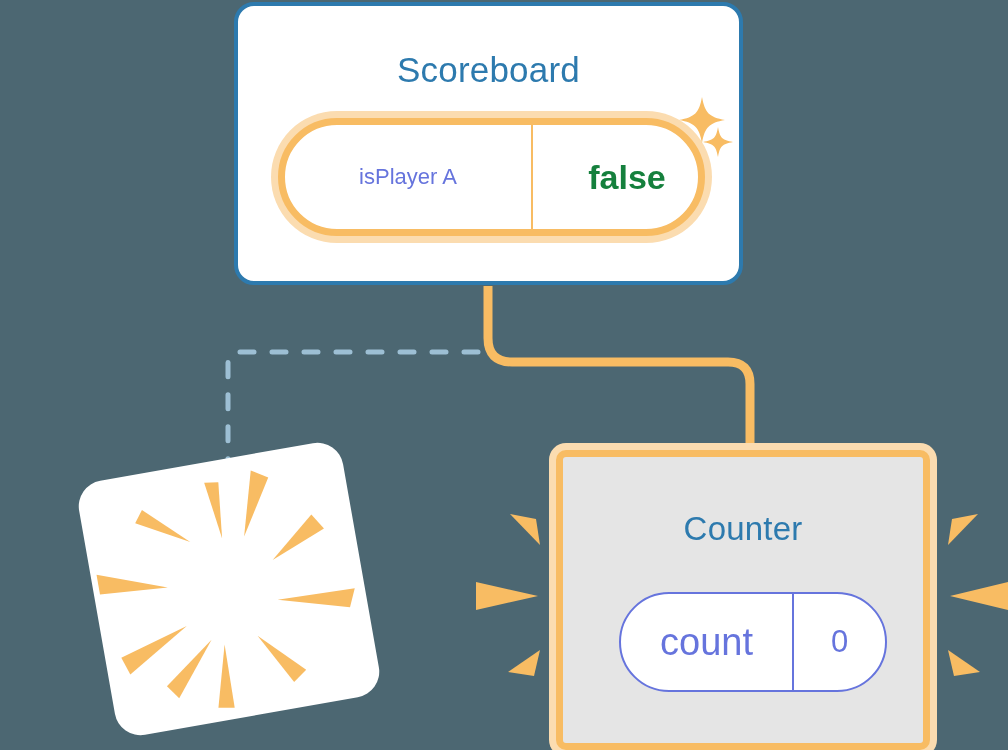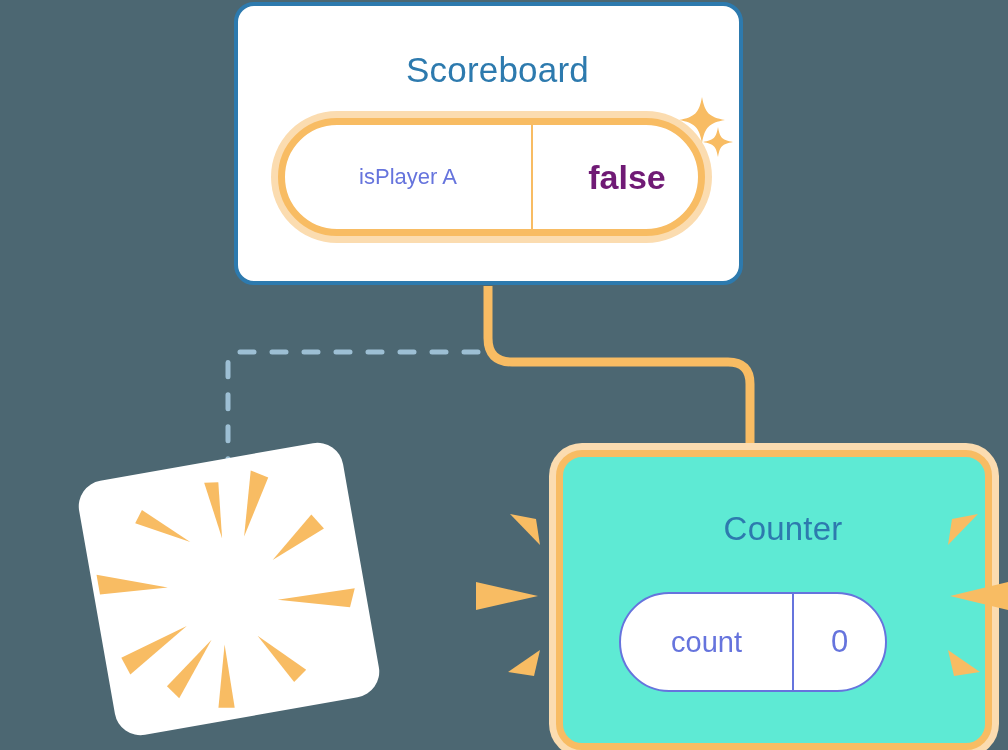--- a/index.html
+++ b/index.html
@@ -39,35 +39,34 @@
     left: 234px;
     top: 2px;
     width: 509px;
     height: 283px;
     border: 4px solid #2d7aae;
     border-radius: 20px;
   }
   #counter-card {
     left: 556px;
     top: 450px;
-    width: 436px;
+    width: 374px;
     height: 300px;
-    border-radius: 26px;
-    background: #5eead4;
+    border-radius: 10px;
+    background: #e5e5e5;
     border: 7px solid #f8bc63;
     box-shadow: 0 0 0 7px #fbdcb0;
   }
   .comp-title {
     position: absolute;
     width: 100%;
     text-align: center;
     color: #2d7aae;
     font-weight: 400;
     letter-spacing: 0.2px;
-    margin-left: 9px;
   }
   #scoreboard-title {
     top: 44px;
     left: 0;
     font-size: 35px;
   }
   #counter-title {
     top: 53px;
     left: 0;
     font-size: 33px;
@@ -98,39 +97,39 @@
     box-shadow: 0 0 0 7px #fbdcb0;
   }
   #scoreboard-pill .pill-key {
     width: 248px;
     border-right: 2px solid #f8bc63;
     color: #6674dd;
     font-size: 22px;
   }
   #scoreboard-pill .pill-val {
     flex: 1;
-    color: #701a75;
+    color: #15803d;
     font-size: 34px;
     font-weight: bold;
     margin-left: 23px;
   }
   
   #counter-pill {
     left: 56px;
     top: 135px;
     width: 268px;
     height: 100px;
     border: 2px solid #6674dd;
     border-radius: 54px;
   }
   #counter-pill .pill-key {
     width: 173px;
     border-right: 2px solid #6674dd;
     color: #6674dd;
-    font-size: 29px;
+    font-size: 38px;
   }
   #counter-pill .pill-val {
     flex: 1;
     color: #6674dd;
     font-size: 31px;
   }
   
   #tilted-card {
     position: absolute;
     left: 95px;

